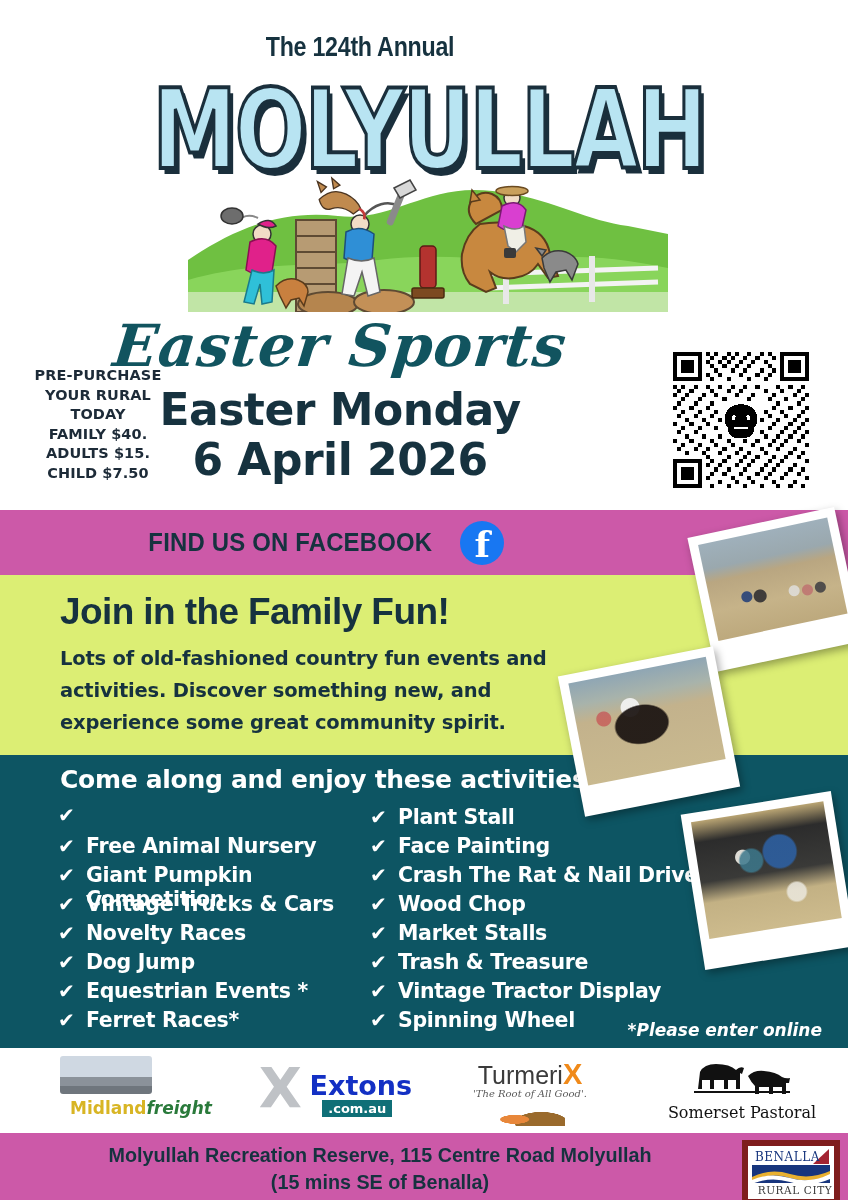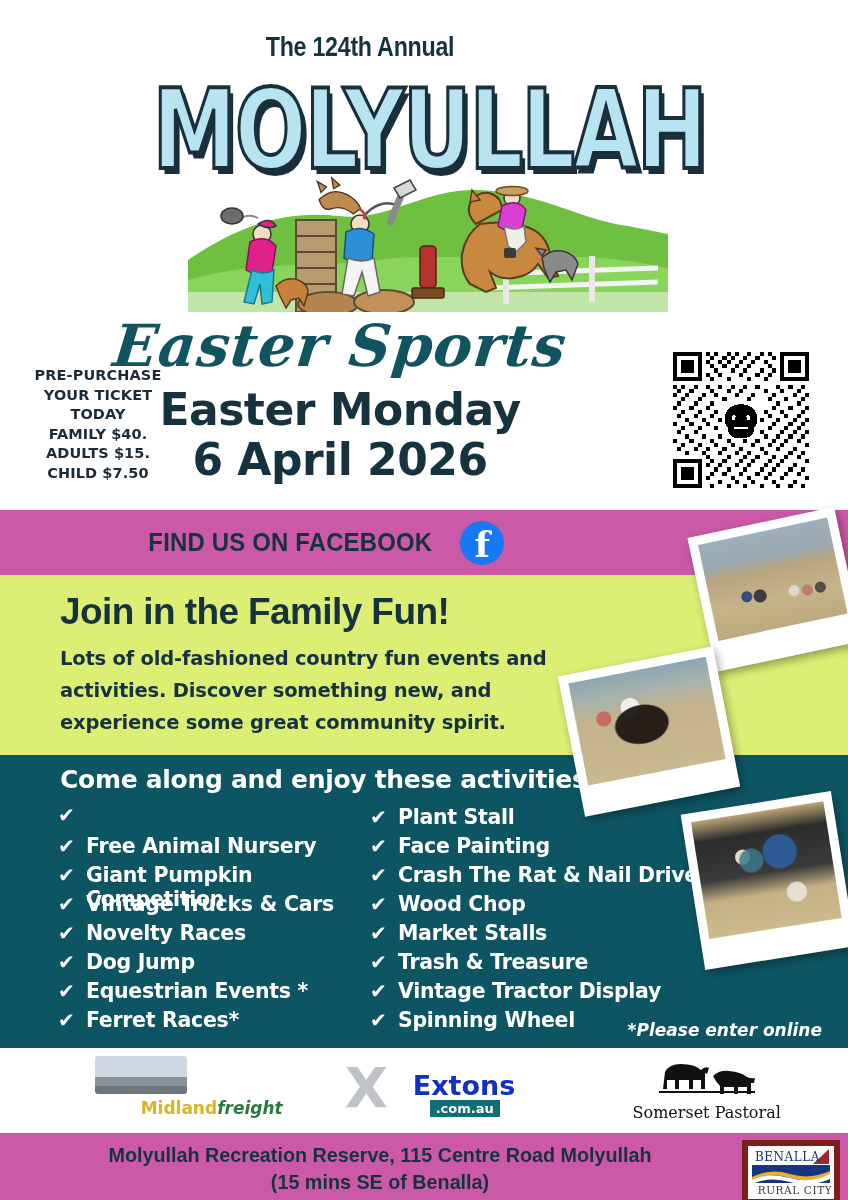--- a/index.html
+++ b/index.html
@@ -525,21 +525,21 @@
 
       <div class="molyullah-word">MOLYULLAH</div>
     </div>
 
     <div class="easter-sports">Easter Sports</div>
     <div class="date-line l1">Easter Monday</div>
     <div class="date-line l2">6 April 2026</div>
 
     <div class="ticket-box">
       <div>PRE-PURCHASE</div>
-      <div>YOUR TICKET</div>
+      <div>YOUR RURAL</div>
       <div>TODAY</div>
       <div>FAMILY  $40.</div>
       <div>ADULTS $15.</div>
       <div>CHILD $7.50</div>
     </div>
 
     <svg class="qr" viewBox="0 0 33 33" xmlns="http://www.w3.org/2000/svg" shape-rendering="crispEdges">
       <rect width="33" height="33" fill="#ffffff"></rect>
       <g fill="#000000">
 
@@ -900,20 +900,25 @@
       <div class="sp-midland-truck"></div>
       <div class="sp-midland-label"><span>Midland</span><i>freight</i></div>
     </div>
 
     <div class="sponsor">
       <div class="sp-extons-x">X</div>
       <div class="sp-extons-name">Extons</div>
       <div class="sp-extons-com">.com.au</div>
     </div>
 
+    <div class="sponsor">
+      <div class="sp-turmerix"><span>Turmeri</span><b>X</b></div>
+      <div class="sp-turmerix-tag">'The Root of All Good'.</div>
+      <div class="sp-turmerix-pile"></div>
+    </div>
 
     <div class="sponsor">
       <svg class="sp-somerset-cows" viewBox="0 0 104 42" xmlns="http://www.w3.org/2000/svg">
         <path d="M10 14 q4 -8 16 -8 q14 0 20 6 q4 -4 8 -2 l-2 6 l-2 -1 l0 16 l-4 0 l0 -9 l-8 0 l0 9 l-4 0 l0 -9 l-10 0 l0 9 l-4 0 l0 -9 l-8 0 l0 9 l-4 0 z" fill="#111111"></path>
         <path d="M58 18 q6 -6 16 -5 q12 1 18 6 q4 2 8 1 l-1 5 l-3 0 l0 11 l-4 0 l0 -7 l-9 0 l0 7 l-4 0 l0 -7 l-10 0 l0 7 l-4 0 l0 -8 q-4 -4 -7 -10 z" fill="#111111"></path>
         <rect x="4" y="33" width="96" height="2" fill="#111111"></rect>
       </svg>
       <div class="sp-somerset-label">Somerset Pastoral</div>
     </div>
   </div>

